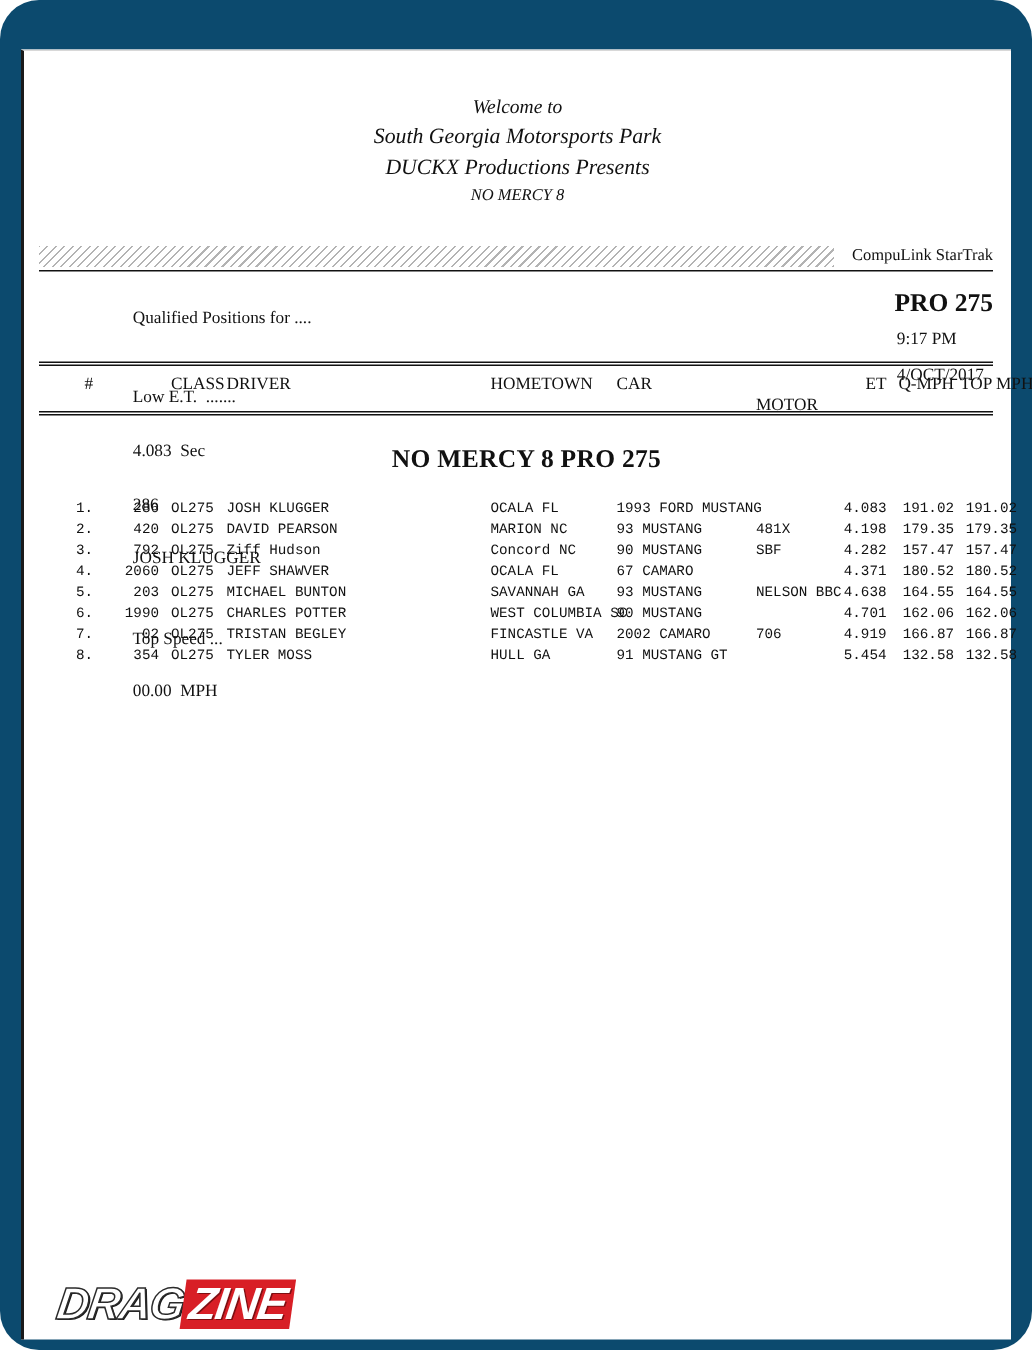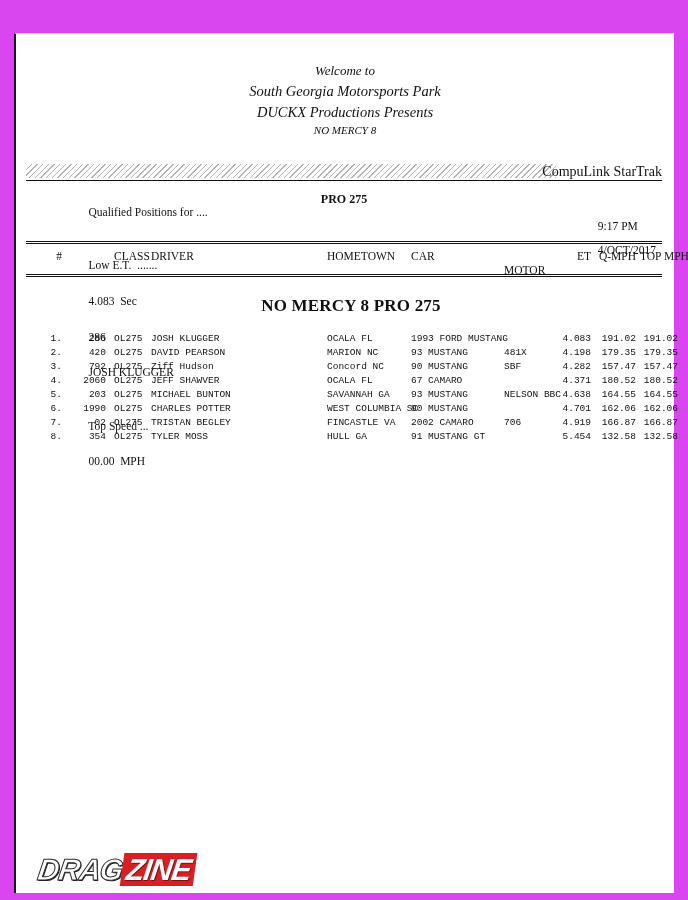--- a/index.html
+++ b/index.html
@@ -12,21 +12,22 @@
     height: 900px;
     font-family: "Liberation Sans", sans-serif;
     position: relative;
     overflow: hidden;
   }
   .page {
     position: absolute;
     left: 0; top: 0;
     width: 688px;
     height: 900px;
-    background: #d946ef;
+    background: #0c4a6e;
+    border-radius: 26px;
   }
   
   .sheet {
     position: absolute;
     left: 14px;
     top: 33px;
     width: 660px;
     height: 860px;
     background: #ffffff;
     border-left: 2px solid #1a1a1a;
@@ -70,21 +71,21 @@
       #9a9a9a 0px, #9a9a9a 1px,
       #ffffff 1px, #ffffff 4px
     );
     opacity: .75;
   }
   .complink {
     position: absolute;
     right: 0;
     top: 0;
     font-family: "Liberation Serif", serif;
-    font-size: 14px;
+    font-size: 11px;
     color: #111;
     white-space: nowrap;
   }
   .rule {
     position: absolute;
     left: 10px;
     width: 636px;
     height: 0;
     border-top: 1px solid #111;
   }
@@ -99,24 +100,24 @@
     position: absolute;
     left: 10px;
     top: 152px;
     width: 636px;
     height: 54px;
   }
   .event-title {
     position: absolute;
     left: 0; right: 0;
     top: 6px;
-    text-align: center;
+    text-align: right;
     font-family: "Liberation Serif", serif;
     font-weight: bold;
-    font-size: 12px;
+    font-size: 17px;
     color: #111;
   }
   .qual-lines {
     position: absolute;
     left: 28px;
     top: 0px;
     font-family: "Liberation Serif", serif;
     font-size: 11.5px;
     color: #111;
     line-height: 1.55;

